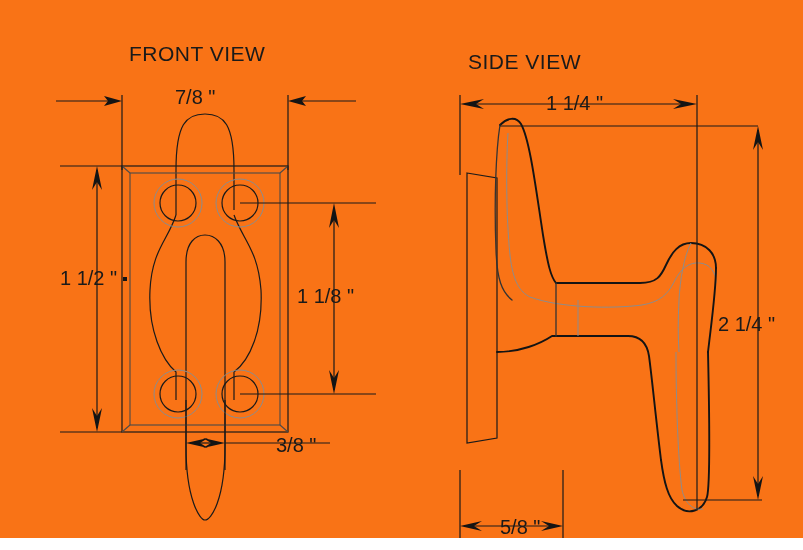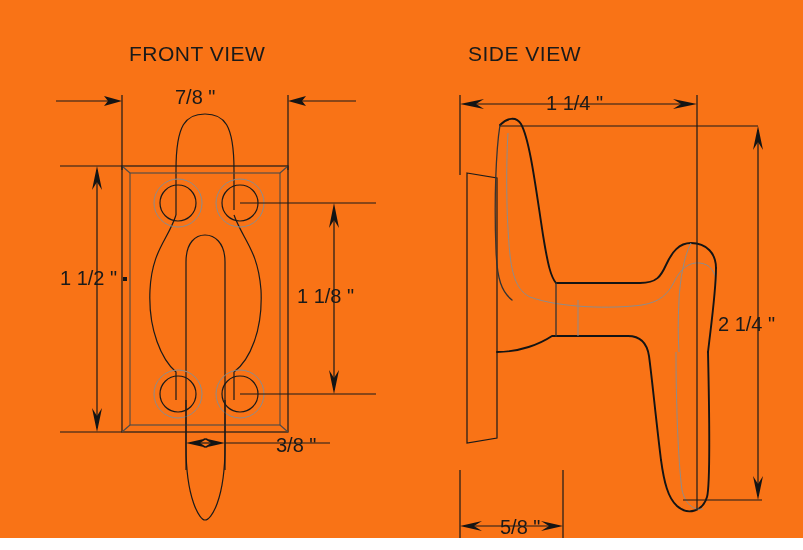--- a/index.html
+++ b/index.html
@@ -17,21 +17,21 @@
   }
   .view-title {
     position: absolute;
     font-family: "Liberation Sans", sans-serif;
     font-size: 21px;
     letter-spacing: 0.5px;
     color: #1a1a1a;
     white-space: nowrap;
   }
   #front-view-title { left: 129px; top: 42px; }
-  #side-view-title  { left: 468px; top: 42px; }
+  #side-view-title  { left: 468px; top: 50px; }
 
   .dim-label {
     position: absolute;
     font-family: "Liberation Sans", sans-serif;
     font-size: 20px;
     color: #1a1a1a;
     white-space: nowrap;
   }
   #dim-78   { left: 175px; top: 86px; }
   #dim-112  { left: 60px;  top: 267px; }

